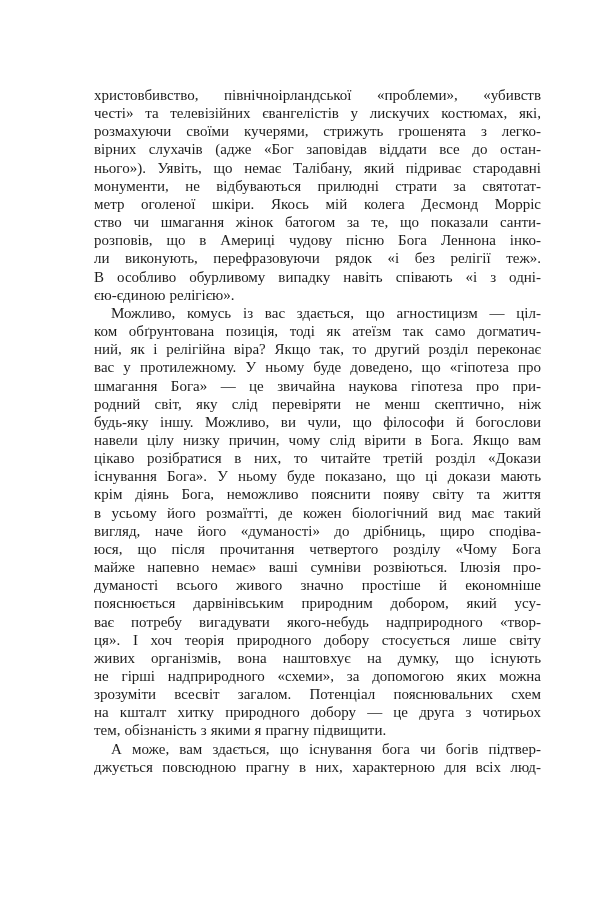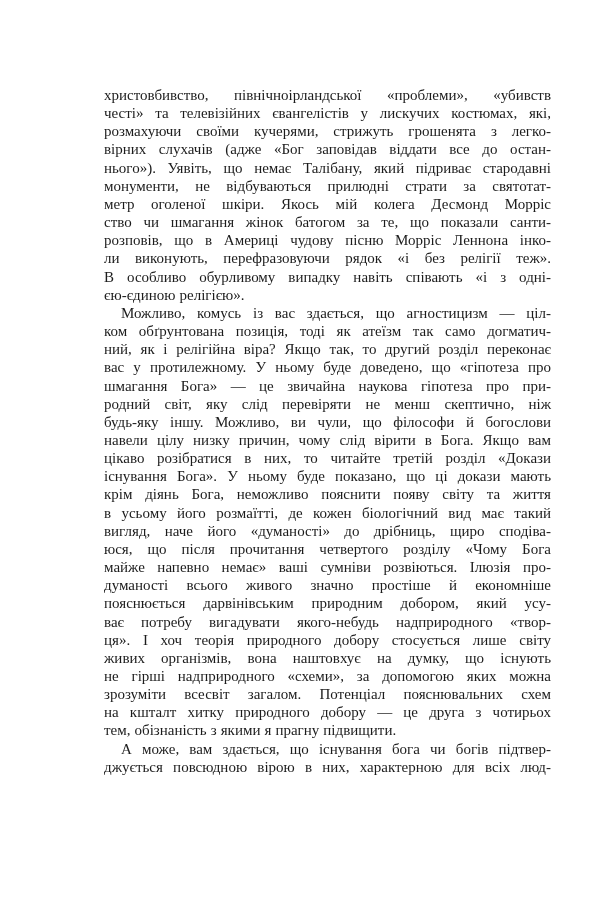--- a/index.html
+++ b/index.html
@@ -16,21 +16,21 @@
   }
   .page {
     position: relative;
     width: 600px;
     height: 904px;
     background: #ffffff;
     overflow: hidden;
   }
   .text-block {
     position: absolute;
-    left: 104px;
+    left: 94px;
     top: 86px;
     width: 447px;
     color: #1c1c1c;
   }
   .paragraph {
     margin: 0;
     padding: 0;
   }
   .line {
     font-size: 15px;
@@ -63,21 +63,21 @@
   <div class="text-block" style="color: rgb(28, 28, 28);">
       <div class="paragraph">
         <div class="line">христовбивство, північноірландської «проблеми», «убивств</div>
         <div class="line">честі» та телевізійних євангелістів у лискучих костюмах, які,</div>
         <div class="line">розмахуючи своїми кучерями, стрижуть грошенята з легко-</div>
         <div class="line">вірних слухачів (адже «Бог заповідав віддати все до остан-</div>
         <div class="line">нього»). Уявіть, що немає Талібану, який підриває стародавні</div>
         <div class="line">монументи, не відбуваються прилюдні страти за святотат-</div>
         <div class="line">метр оголеної шкіри. Якось мій колега Десмонд Морріс</div>
         <div class="line">ство чи шмагання жінок батогом за те, що показали санти-</div>
-        <div class="line">розповів, що в Америці чудову пісню Морріс Леннона інко-</div>
+        <div class="line">розповів, що в Америці чудову пісню Бога Леннона інко-</div>
         <div class="line">ли виконують, перефразовуючи рядок «і без релігії теж».</div>
         <div class="line">В особливо обурливому випадку навіть співають «і з одні-</div>
         <div class="line para-end">єю-єдиною релігією».</div>
       </div>
       <div class="paragraph">
         <div class="line indent">Можливо, комусь із вас здається, що агностицизм — ціл-</div>
         <div class="line">ком обґрунтована позиція, тоді як атеїзм так само догматич-</div>
         <div class="line">ний, як і релігійна віра? Якщо так, то другий розділ переконає</div>
         <div class="line">вас у протилежному. У ньому буде доведено, що «гіпотеза про</div>
         <div class="line">шмагання Бога» — це звичайна наукова гіпотеза про при-</div>
@@ -96,16 +96,16 @@
         <div class="line">ває потребу вигадувати якого-небудь надприродного «твор-</div>
         <div class="line">ця». І хоч теорія природного добору стосується лише світу</div>
         <div class="line">живих організмів, вона наштовхує на думку, що існують</div>
         <div class="line">не гірші надприродного «схеми», за допомогою яких можна</div>
         <div class="line">зрозуміти всесвіт загалом. Потенціал пояснювальних схем</div>
         <div class="line">на кшталт хитку природного добору — це друга з чотирьох</div>
         <div class="line para-end">тем, обізнаність з якими я прагну підвищити.</div>
       </div>
       <div class="paragraph">
         <div class="line indent">А може, вам здається, що існування бога чи богів підтвер-</div>
-        <div class="line">джується повсюдною вірою в них, характерною для всіх люд-</div>
+        <div class="line">джується повсюдною прагну в них, характерною для всіх люд-</div>
       </div>
     </div>
 </div>
 
 </body></html>

